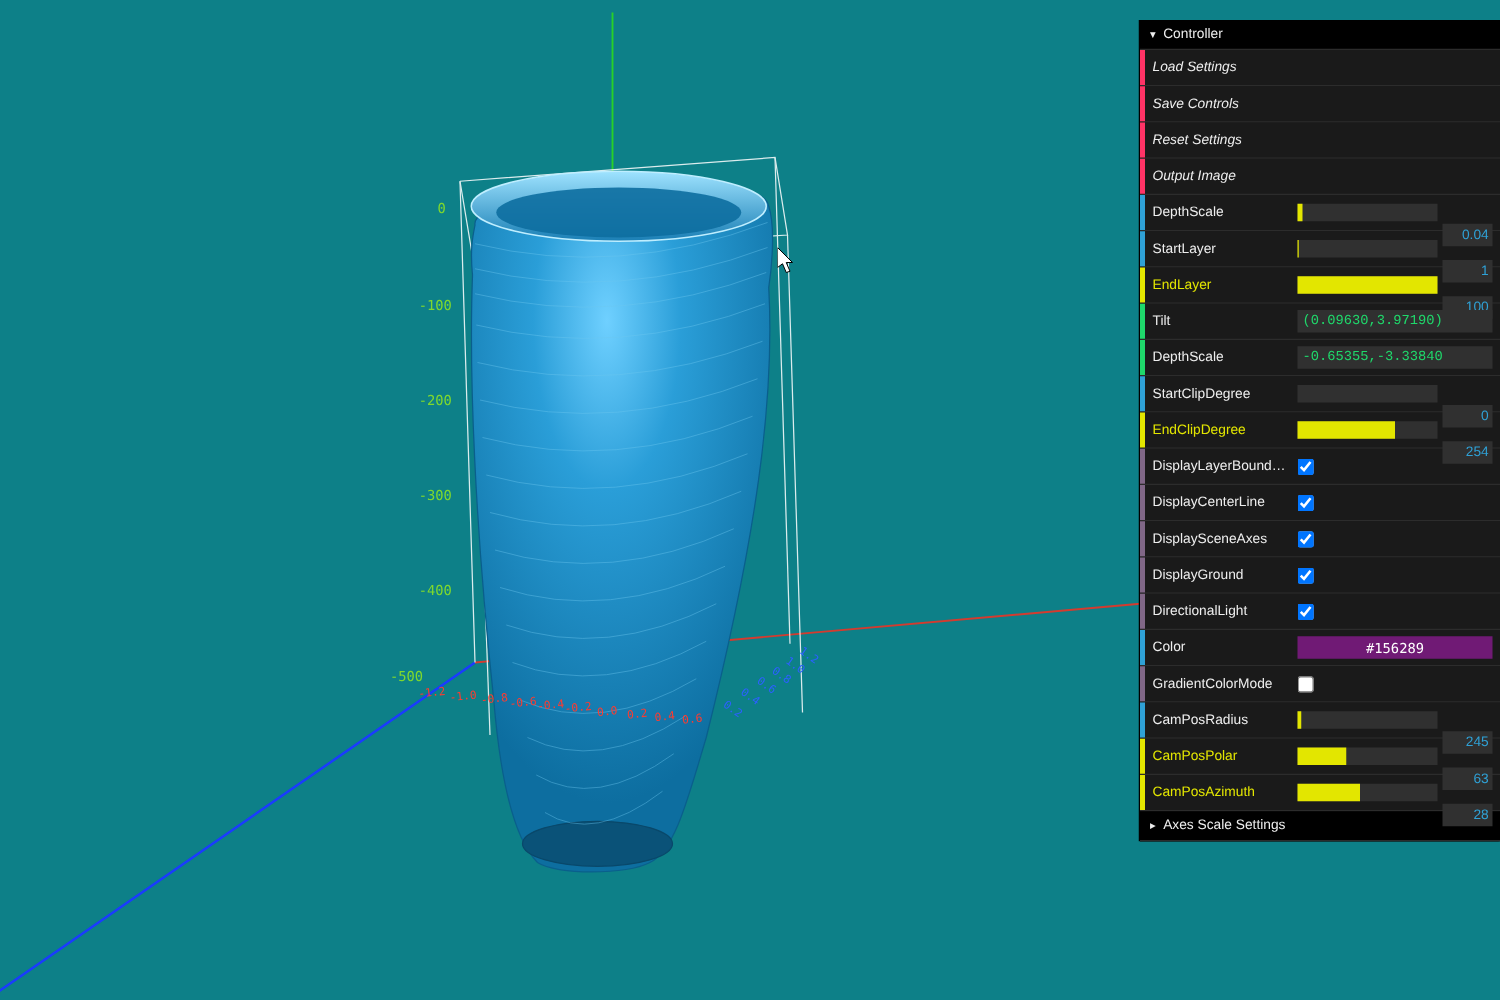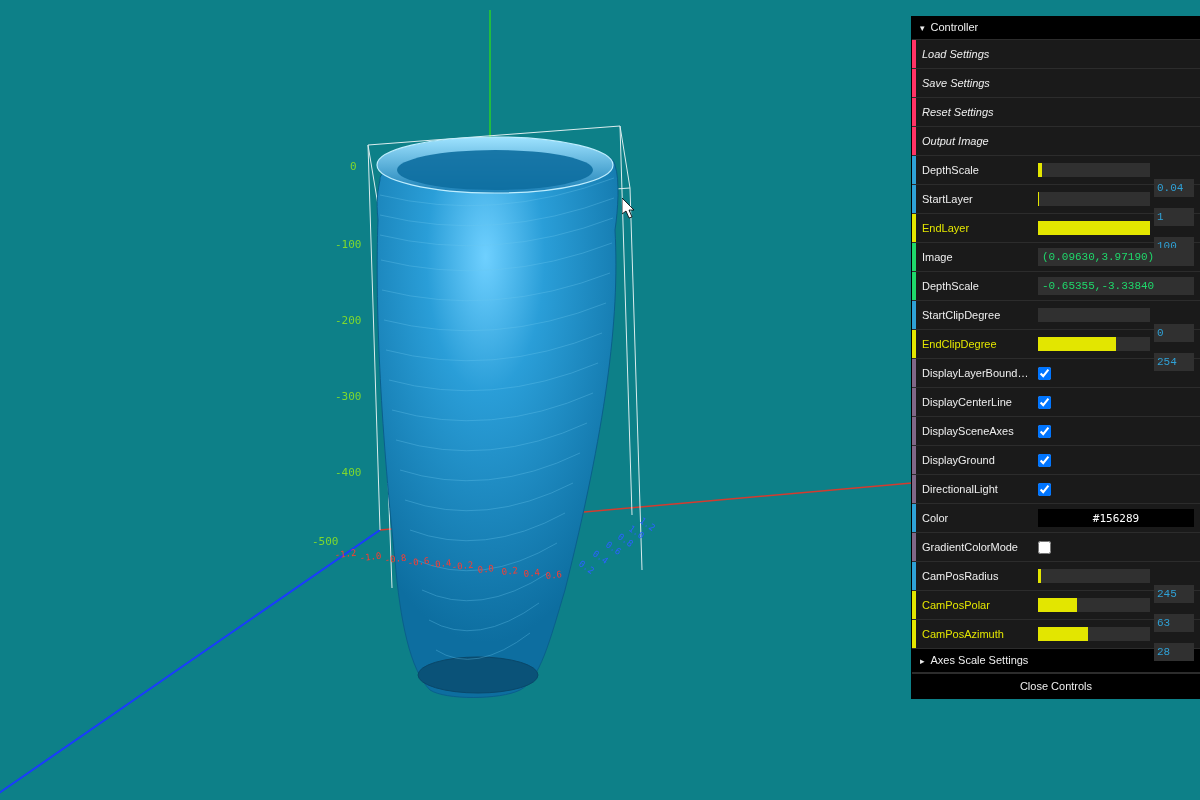--- a/index.html
+++ b/index.html
@@ -94,23 +94,23 @@
     position: absolute; left:0; top:0; bottom:0;
     background: #e3e600;
   }
 
   .numfield {
     width: 34px; height: 18px;
     background: #303030;
     color: #2fa1d6;
     border: none;
     font-size: 11px;
-    text-align: left;
+    text-align: right;
     padding: 0 3px;
-    font-family: Liberation Mono, monospace;
+    font-family: Liberation Sans, sans-serif;
     margin-top: 36px;
   }
   .txtfield {
     flex: 1; height: 18px;
     background: #303030;
     color: #1fd86b;
     border: none;
     font-size: 11px;
     padding: 0 4px;
     font-family: Liberation Mono, monospace;
@@ -251,21 +251,21 @@
 
 <div id="panel">
   <div class="folder-title">Controller</div>
 
   <div class="row func-row">
     <div class="bar func"></div>
       <div class="lbl">Load Settings</div>
   </div>
   <div class="row func-row">
     <div class="bar func"></div>
-      <div class="lbl">Save Settings</div>
+      <div class="lbl">Save Controls</div>
   </div>
   <div class="row func-row">
     <div class="bar func"></div>
       <div class="lbl">Reset Settings</div>
   </div>
   <div class="row func-row">
     <div class="bar func"></div>
       <div class="lbl">Output Image</div>
   </div>
 
@@ -297,21 +297,21 @@
     <div class="widget">
       <div class="slider">
           <div class="fill" style="width:100%"></div>
         </div>
       <input class="numfield" value="100" style="">
     </div>
   </div>
 
   <div class="row">
     <div class="bar str"></div>
-    <div class="lbl">Image</div>
+    <div class="lbl">Tilt</div>
     <div class="widget">
         <input class="txtfield" value="(0.09630,3.97190)" style="">
       </div>
   </div>
 
   <div class="row">
     <div class="bar str"></div>
     <div class="lbl">DepthScale</div>
     <div class="widget">
         <input class="txtfield" value="-0.65355,-3.33840" style="">
@@ -373,21 +373,21 @@
     <div class="lbl">DirectionalLight</div>
     <div class="widget">
         <input type="checkbox" class="cb" checked="" style="">
       </div>
   </div>
 
   <div class="row">
     <div class="bar colorC"></div>
     <div class="lbl">Color</div>
     <div class="widget">
-      <div class="colorfield" id="colorSwatch" style="background: #000000;">#156289</div>
+      <div class="colorfield" id="colorSwatch" style="background: #701a75;">#156289</div>
     </div>
   </div>
 
   <div class="row">
     <div class="bar bool"></div>
     <div class="lbl">GradientColorMode</div>
     <div class="widget">
         <input type="checkbox" class="cb" style="">
       </div>
   </div>
@@ -418,14 +418,13 @@
     <div class="widget">
       <div class="slider">
           <div class="fill" style="width:45%"></div>
         </div>
       <input class="numfield" value="28" style="">
     </div>
   </div>
 
   <div class="folder-title collapsed">Axes Scale Settings</div>
 
-  <div class="close-bar">Close Controls</div>
 </div>
 
 </body></html>

